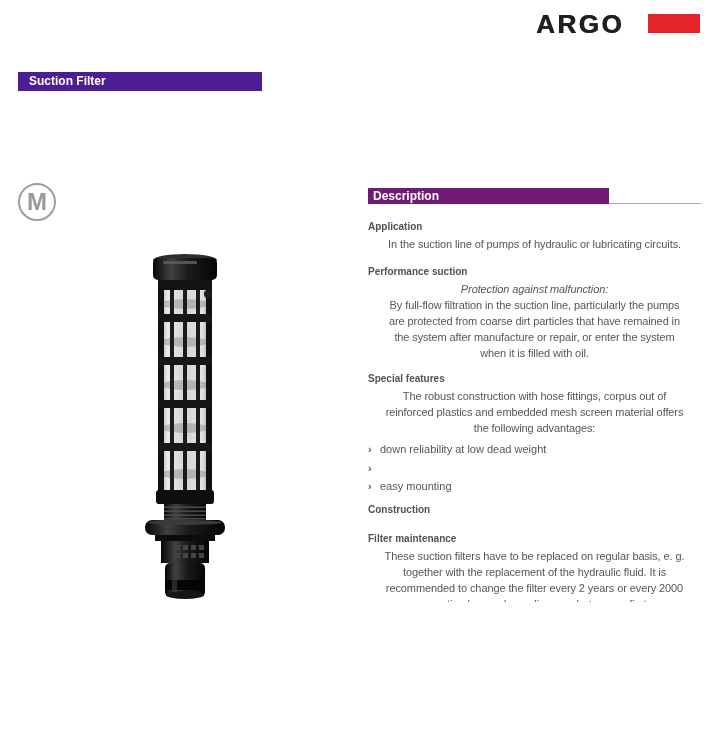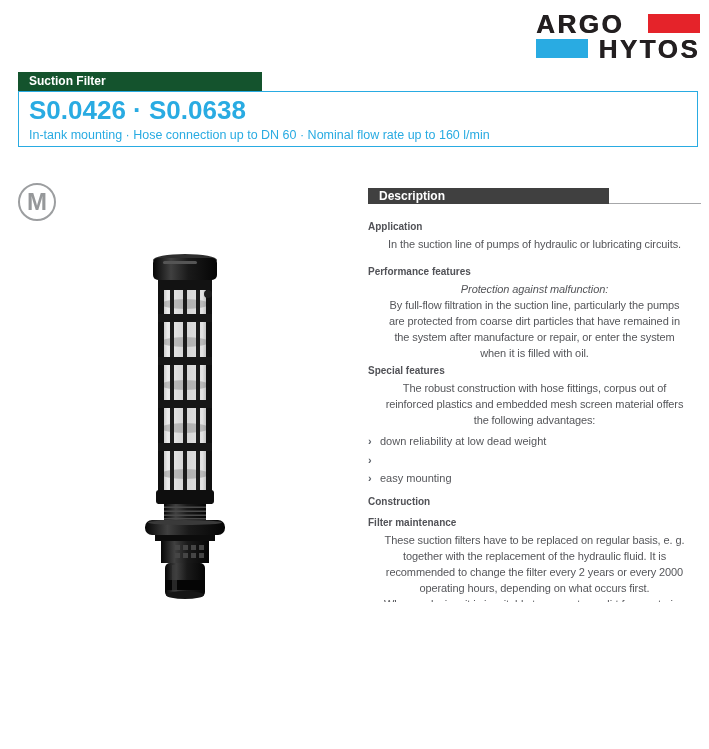--- a/index.html
+++ b/index.html
@@ -9,21 +9,21 @@
   
   .logo { position:absolute; top:11px; left:536px; width:164px; }
   .logo-row { display:flex; align-items:center; justify-content:space-between; height:25px; }
   .logo-word { font-weight:bold; font-size:26px; line-height:1; letter-spacing:2.5px; color:#231f20;
                text-shadow:0.6px 0 0 #231f20; }
   .logo-block { width:52px; height:19px; }
   .logo-block.red { background:#e5232a; }
   .logo-block.cyan { background:#29abe2; }
 
   
-  .tab { position:absolute; left:18px; top:72px; width:244px; height:19px; background:#14532d;
+  .tab { position:absolute; left:18px; top:72px; width:244px; height:19px; background:#4c1d95;
          color:#ffffff; font-size:12px; font-weight:bold; line-height:19px; padding-left:11px;
          box-sizing:border-box; }
   .titlebox { position:absolute; left:18px; top:91px; width:680px; height:56px;
               border:1.5px solid #29abe2; box-sizing:border-box; padding:3px 0 0 10px; }
   .title { color:#29abe2; font-size:26px; font-weight:bold; line-height:30px; }
   .subtitle { color:#29abe2; font-size:12.5px; margin-top:3px; }
 
   
   .mbadge { position:absolute; left:18px; top:183px; width:38px; height:38px; border:2px solid #9c9ea0;
             border-radius:50%; box-sizing:border-box; display:flex; align-items:center; justify-content:center;
@@ -31,54 +31,46 @@
 
   
   .filter-figure { position:absolute; left:139px; top:250px; width:92px; height:352px; }
   .caption { position:absolute; left:150px; top:629px; width:180px; text-align:right;
              font-size:11px; color:#55565a; }
 
   
   .rightcol { position:absolute; left:368px; top:188px; width:333px; }
   .desc-header { position:relative; height:16px; }
   .desc-underline { position:absolute; left:0; bottom:0; width:333px; height:1.5px; background:#a6a7a9; }
-  .desc-bar { position:absolute; left:0; top:0; width:241px; height:16px; background:#404040;
-              color:#ffffff; font-weight:bold; font-size:12px; line-height:16px; padding-left:11px;
+  .desc-bar { position:absolute; left:0; top:0; width:241px; height:16px; background:#701a75;
+              color:#ffffff; font-weight:bold; font-size:12px; line-height:16px; padding-left:5px;
               box-sizing:border-box; }
   .sec h4 { font-size:10px; font-weight:bold; color:#515257; margin:0 0 4px 0; }
-  .sec1 { margin-top:17px; } .sec2 { margin-top:14px; } .sec3 { margin-top:4px; }
-  .sec4 { margin-top:10px; } .sec5 { margin-top:10px; }
+  .sec1 { margin-top:17px; } .sec2 { margin-top:14px; } .sec3 { margin-top:12px; }
+  .sec4 { margin-top:10px; } .sec5 { margin-top:18px; }
   .body-text { font-size:11px; line-height:16px; margin:0; white-space:pre; letter-spacing:-0.1px; color:#55565a;text-align:center; }
   .italic-line { font-style:italic; }
   .bullet-list { margin-top:5px; }
   .bullet-item { display:flex; font-size:11px; line-height:16px; margin-bottom:2.7px; color:#55565a; }
   .bullet-char { width:12px; flex:0 0 12px; font-weight:bold; color:#5b6068; }
 </style>
 </head>
 <body>
 
 <div class="page">
 
   <div class="logo">
     <div class="logo-row">
       <span class="logo-word">ARGO</span>
       <span class="logo-block red"></span>
     </div>
-    <div class="logo-row">
-      <span class="logo-block cyan"></span>
-      <span class="logo-word">HYTOS</span>
-    </div>
   </div>
 
   <div class="tab">Suction Filter</div>
 
-  <div class="titlebox">
-    <div class="title">S0.0426 · S0.0638</div>
-    <div class="subtitle">In-tank mounting · Hose connection up to DN 60 · Nominal flow rate up to 160 l/min</div>
-  </div>
 
   <div class="mbadge">
     <span>M</span>
   </div>
 
   <div class="filter-figure">
     <svg width="92" height="352" viewBox="0 0 92 352">
       <defs>
         <linearGradient id="gBlack" x1="0" y1="0" x2="1" y2="0">
           <stop offset="0" stop-color="#060606"></stop>
@@ -154,21 +146,21 @@
       <div class="desc-underline"></div>
       <div class="desc-bar">Description</div>
     </div>
 
     <div class="sec sec1">
       <h4>Application</h4>
       <p class="body-text">In the suction line of pumps of hydraulic or lubricating circuits.</p>
     </div>
 
     <div class="sec sec2">
-      <h4>Performance features</h4>
+      <h4>Performance suction</h4>
       <p class="body-text italic-line">Protection against malfunction:</p>
       <p class="body-text">By full-flow filtration in the suction line, particularly the pumps
 are protected from coarse dirt particles that have remained in
 the system after manufacture or repair, or enter the system
 when it is filled with oil.</p>
     </div>
 
     <div class="sec sec3">
       <h4>Special features</h4>
       <p class="body-text">The robust construction with hose fittings, corpus out of

